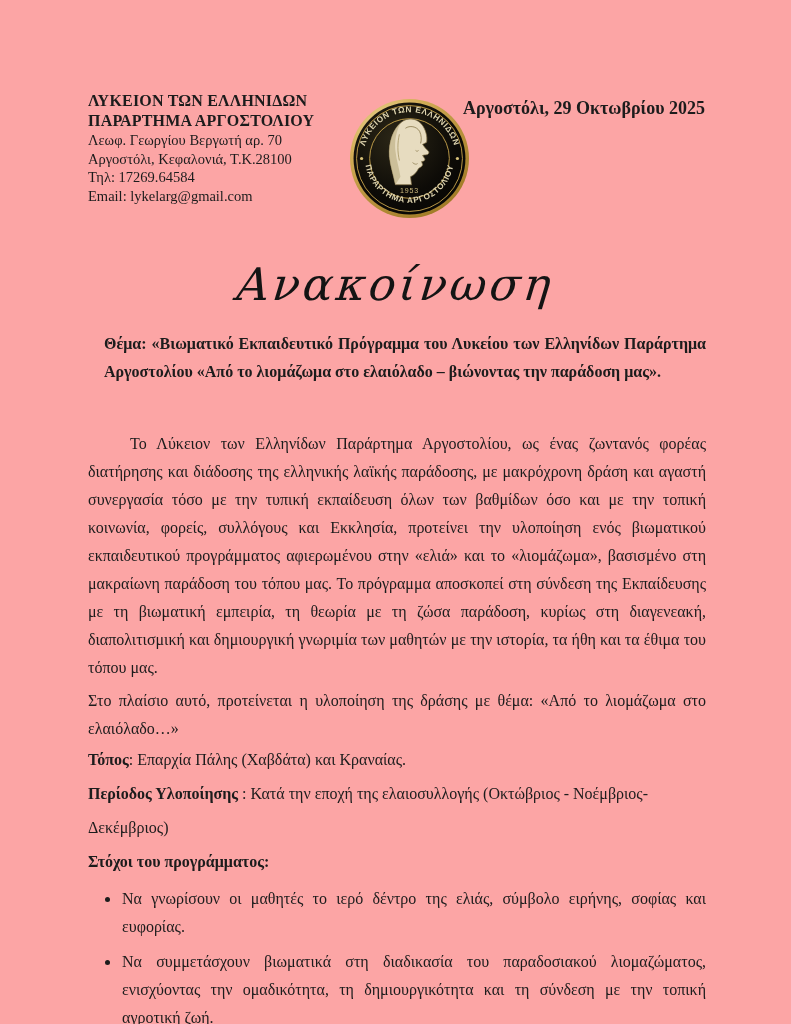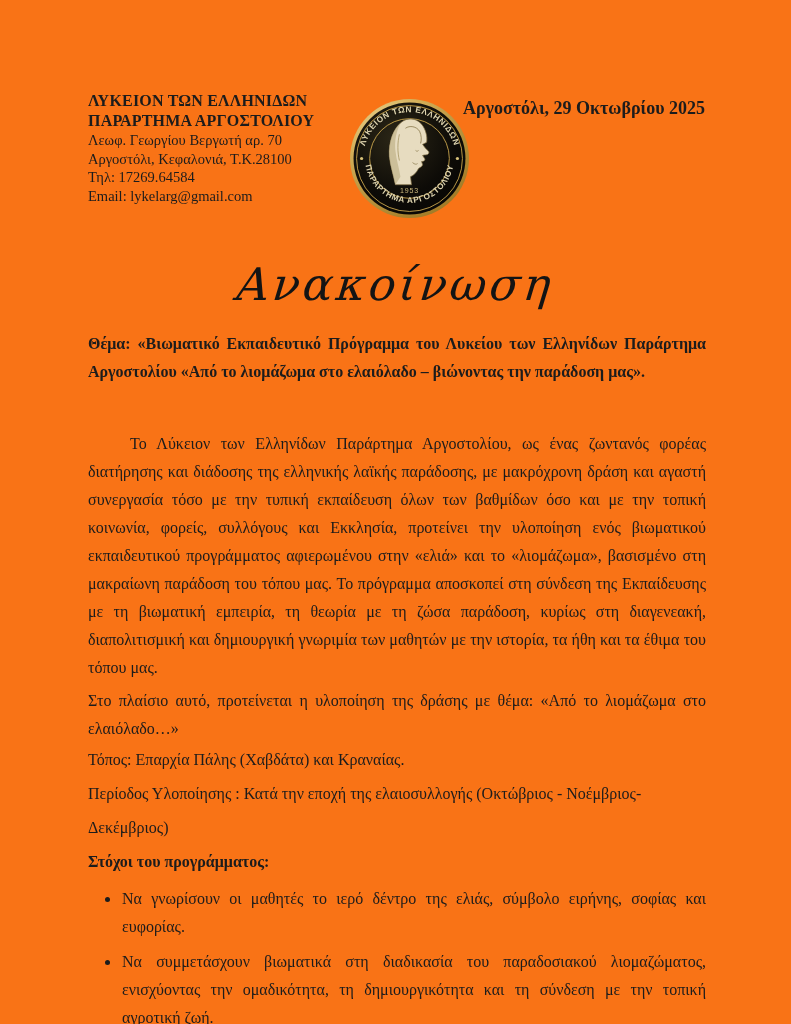--- a/index.html
+++ b/index.html
@@ -6,21 +6,21 @@
   html, body { background: #ffffff; }
   body {
     width: 791px; height: 1024px;
     font-family: "Liberation Serif", serif;
     color: #1c1c1c;
     position: relative;
     overflow: hidden;
   }
   .page {
     position: absolute; inset: 0;
-    background: #f97316;
+    background: #fca5a5;
   }
 
   
   .letterhead {
     position: absolute; left: 88px; top: 91px; width: 270px;
   }
   .letterhead .org-line {
     font-weight: bold; font-size: 16px; line-height: 20px;
     letter-spacing: 0.2px; white-space: nowrap;
   }
@@ -54,26 +54,27 @@
 
   
   .content {
     position: absolute; left: 88px; top: 330px; width: 618px;
     font-size: 16px; line-height: 28px;
     text-align: justify;
   }
   .subject {
     font-weight: bold;
     margin-bottom: 34px;
+    margin-left: 16px;
   }
   .para-main { text-indent: 42px; margin-top: 44px; }
   .para-frame { margin-top: 5px; }
 
   .detail-line { line-height: 34px; text-align: left; }
-  .detail-label { font-weight: normal; text-align: center; }
+  .detail-label { font-weight: bold; text-align: center; }
   .goals-heading { font-weight: bold; line-height: 34px; text-align: left; }
 
   ul.goals {
     list-style: disc;
     padding-left: 33px;
     margin-top: 6px;
   }
   ul.goals li {
     line-height: 28px;
     margin-bottom: 7px;

